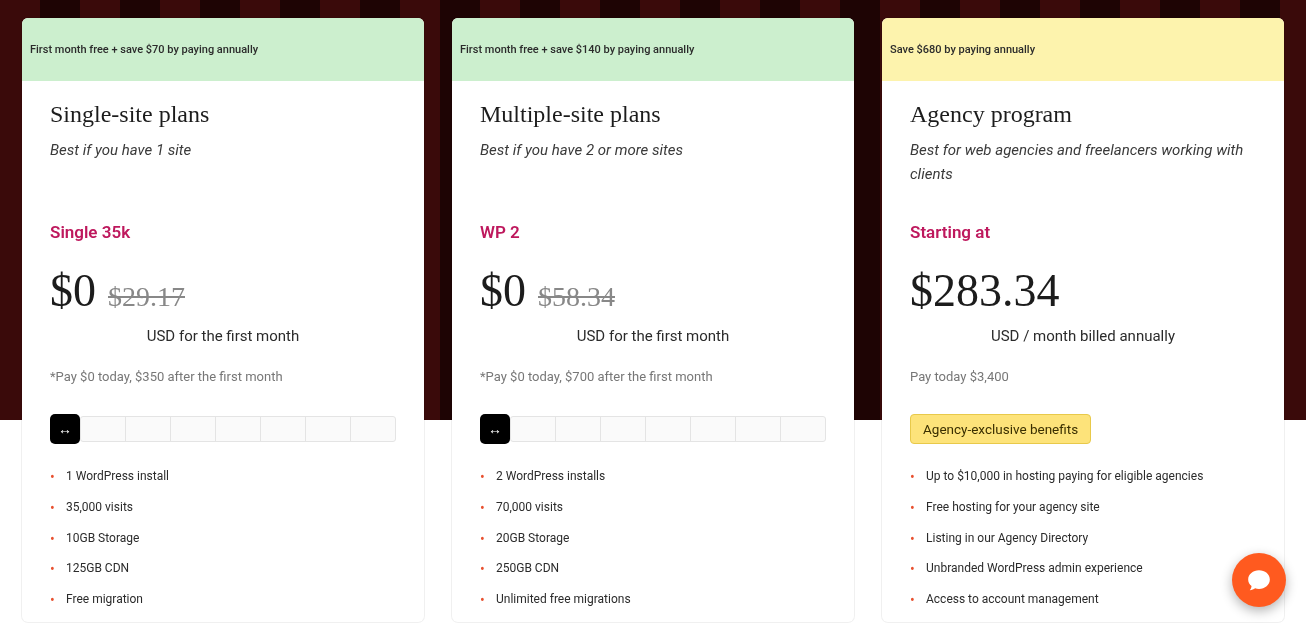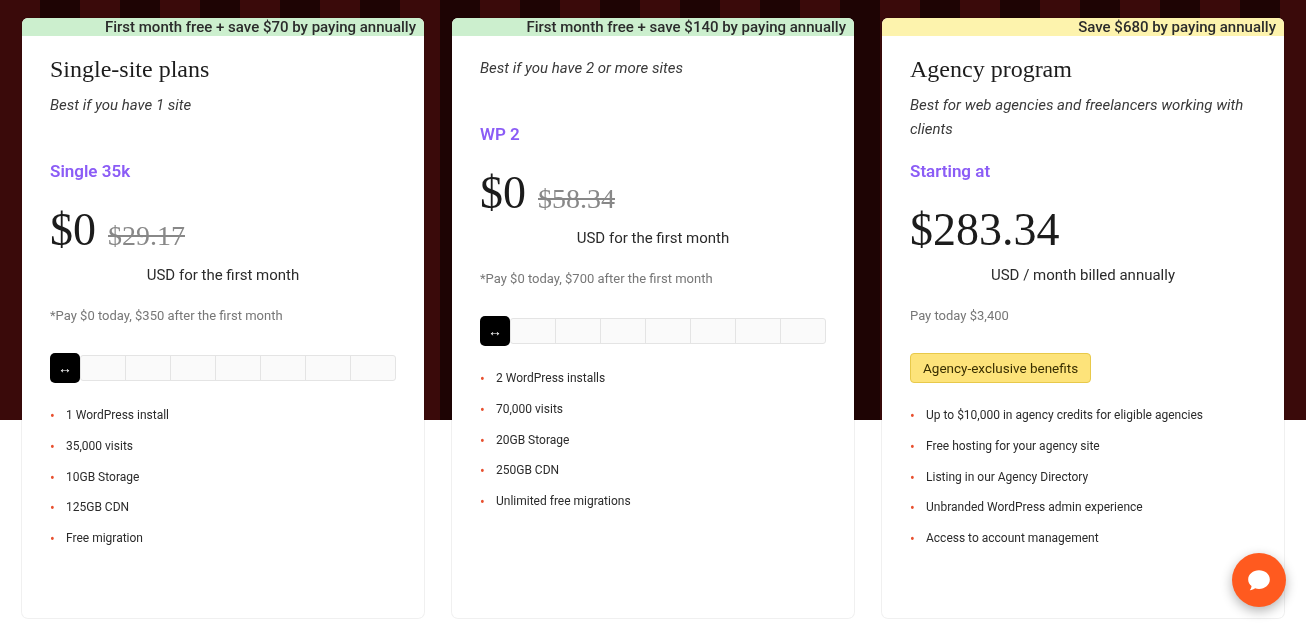--- a/index.html
+++ b/index.html
@@ -31,48 +31,48 @@
     flex: 1;
     background: #fff;
     border-radius: 6px;
     overflow: hidden;
     box-shadow: 0 0 0 1px rgba(0,0,0,.06);
     display: flex;
     flex-direction: column;
     min-height: 600px;
   }
   .banner {
-    text-align: right;
-    font-size: 15px;
+    text-align: left;
+    font-size: 11px;
     font-weight: 500;
-    padding: 0 8px;
+    padding: 25px 8px;
     color: #2b2b2b;
   }
   .banner-green { background: #ccefce; }
   .banner-yellow { background: #fdf3ad; }
   .body { padding: 20px 28px 0 28px; }
   .title {
     font-family: Georgia, "Times New Roman", serif;
     font-weight: 400;
     font-size: 24px;
     color: #1c1c1c;
     margin-bottom: 10px;
   }
   .subtitle {
     font-size: 15px;
     color: #3a3a3a;
     line-height: 1.6;
     min-height: 50px;
     font-style: italic;
   }
   .tier {
-    margin-top: 18px;
+    margin-top: 34px;
     font-size: 17px;
     font-weight: 600;
-    color: #8b5cf6;
+    color: #be185d;
   }
   .priceRow {
     margin-top: 22px;
     display: flex;
     align-items: baseline;
     gap: 12px;
   }
   .price {
     font-family: Georgia, "Times New Roman", serif;
     font-size: 46px;
@@ -201,20 +201,21 @@
           <li>35,000 visits</li>
           <li>10GB Storage</li>
           <li>125GB CDN</li>
           <li>Free migration</li>
         </ul>
       </div>
     </div>
     <div class="card">
       <div class="banner banner-green">First month free + save $140 by paying annually</div>
       <div class="body">
+        <h2 class="title">Multiple-site plans</h2>
         <div class="subtitle">Best if you have 2 or more sites</div>
         <div class="tier">WP 2</div>
         <div class="priceRow">
           <span class="price">$0</span>
           <span class="old">$58.34</span>
         </div>
         <div class="priceCaption">USD for the first month</div>
         <div class="fine">*Pay $0 today, $700 after the first month</div>
         <div class="slider">
           <div class="handle">
@@ -237,21 +238,21 @@
           <li>250GB CDN</li>
           <li>Unlimited free migrations</li>
         </ul>
       </div>
     </div>
     <div class="card">
       <div class="banner banner-yellow">Save $680 by paying annually</div>
       <div class="body"><h2 class="title">Agency program</h2><div class="subtitle">Best for web agencies and freelancers working with clients</div><div class="tier">Starting at</div><div class="priceRow">
           <span class="price">$283.34</span>
         </div><div class="priceCaption">USD / month billed annually</div><div class="fine">Pay today $3,400</div><div class="badge">Agency-exclusive benefits</div><ul class="features">
-          <li>Up to $10,000 in agency credits for eligible agencies</li>
+          <li>Up to $10,000 in hosting paying for eligible agencies</li>
           <li>Free hosting for your agency site</li>
           <li>Listing in our Agency Directory</li>
           <li>Unbranded WordPress admin experience</li>
           <li>Access to account management</li>
         </ul></div>
     </div>
   </div>
 
 <div class="chat">
   <svg viewBox="0 0 24 24">

